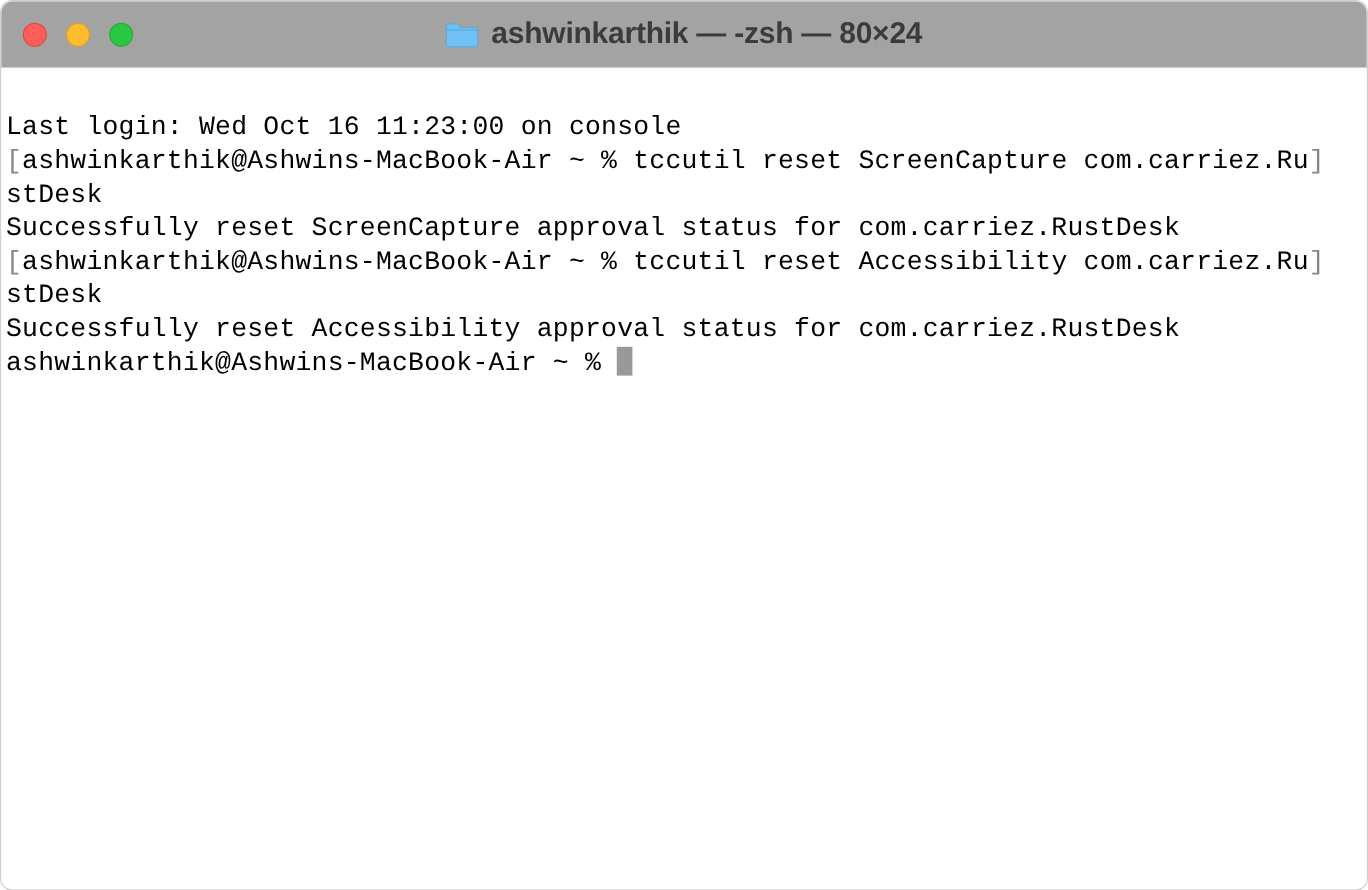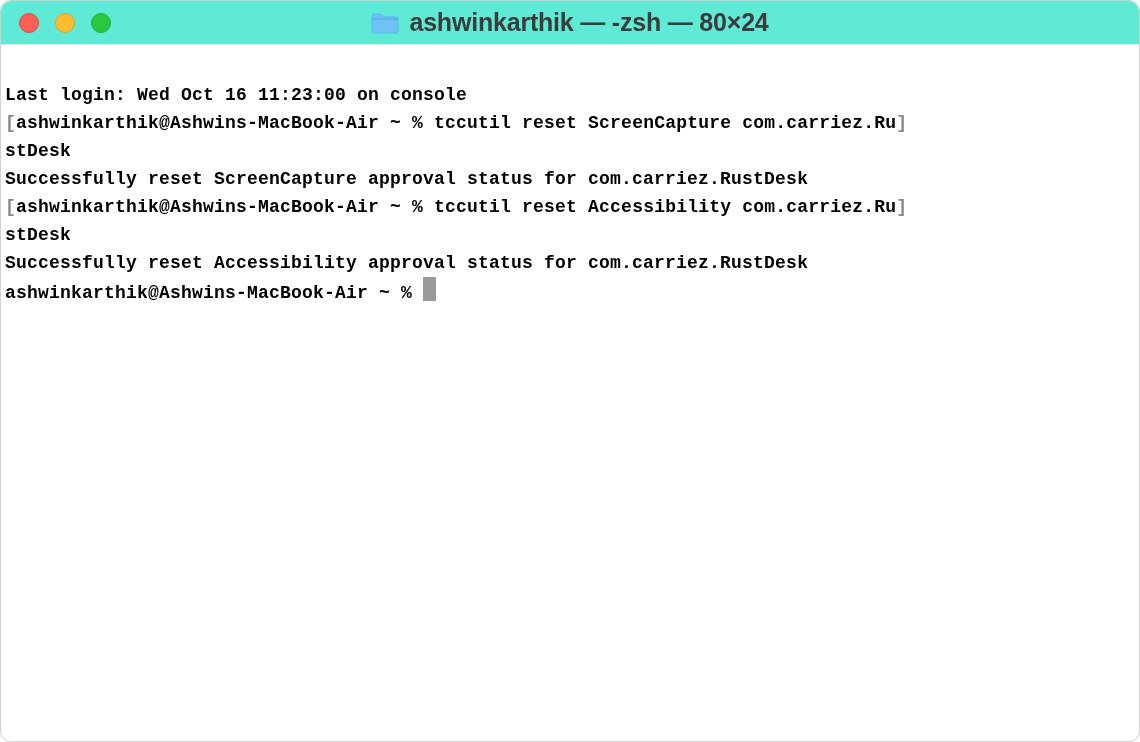--- a/index.html
+++ b/index.html
@@ -10,22 +10,22 @@
     body {
       width: 1140px;
       height: 742px;
       background: #ffffff;
       font-family: "SF Mono", Menlo, Monaco, "Courier New", monospace;
       overflow: hidden;
       border-radius: 10px;
       border: 1px solid #d0d0d0;
     }
     .titlebar {
-      height: 44px;
-      background: #5eead4;
+      height: 56px;
+      background: #a3a3a3;
       border-bottom: 1px solid #e0dede;
       display: flex;
       align-items: center;
       position: relative;
       border-top-left-radius: 10px;
       border-top-right-radius: 10px;
     }
     .traffic-lights {
       display: flex;
       gap: 16px;
@@ -58,27 +58,27 @@
     .folder-icon svg { display:block; }
     .window-title {
       font-family: -apple-system, BlinkMacSystemFont, "Helvetica Neue", Arial, sans-serif;
       font-weight: 700;
       font-size: 25px;
       color: #3b3b3b;
       letter-spacing: -0.2px;
     }
     .terminal-body {
       padding: 8px 20px 0 4px;
-      font-size: 18px;
+      font-size: 22px;
       line-height: 28px;
       color: #000000;
       white-space: pre-wrap;
       word-break: break-all;
       letter-spacing: 0.2px;
-      font-weight: 700;
+      font-weight: 400;
     }
     .line {
       display: block;
     }
     .faint {
       color: #888888;
     }
     .cursor-block {
       display: inline-block;
       width: 13px;

